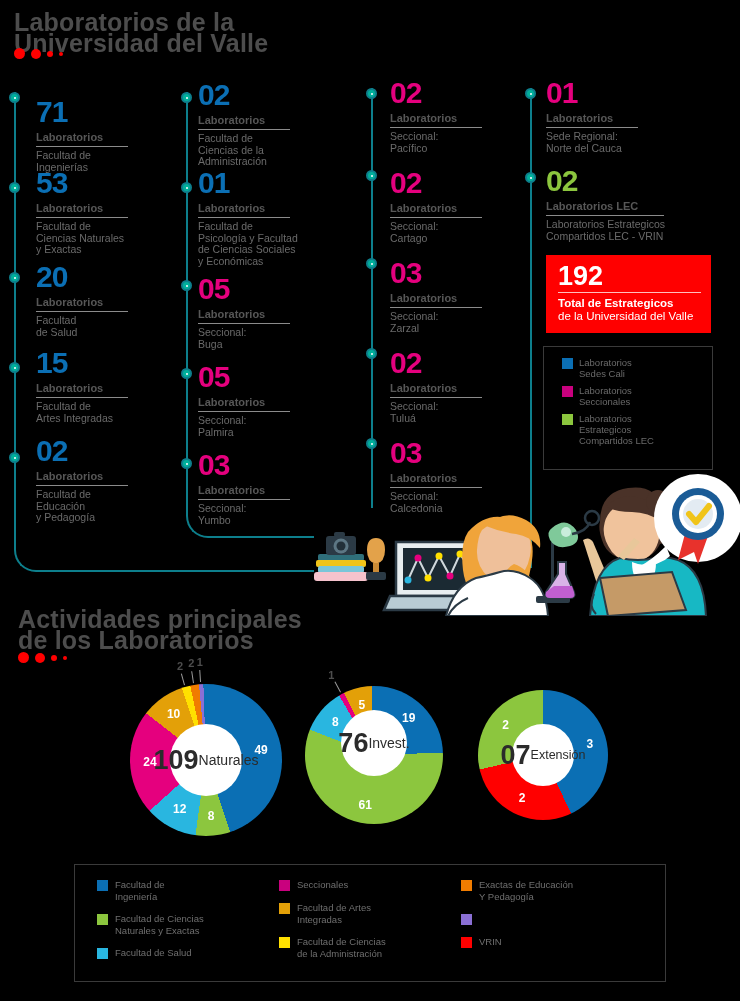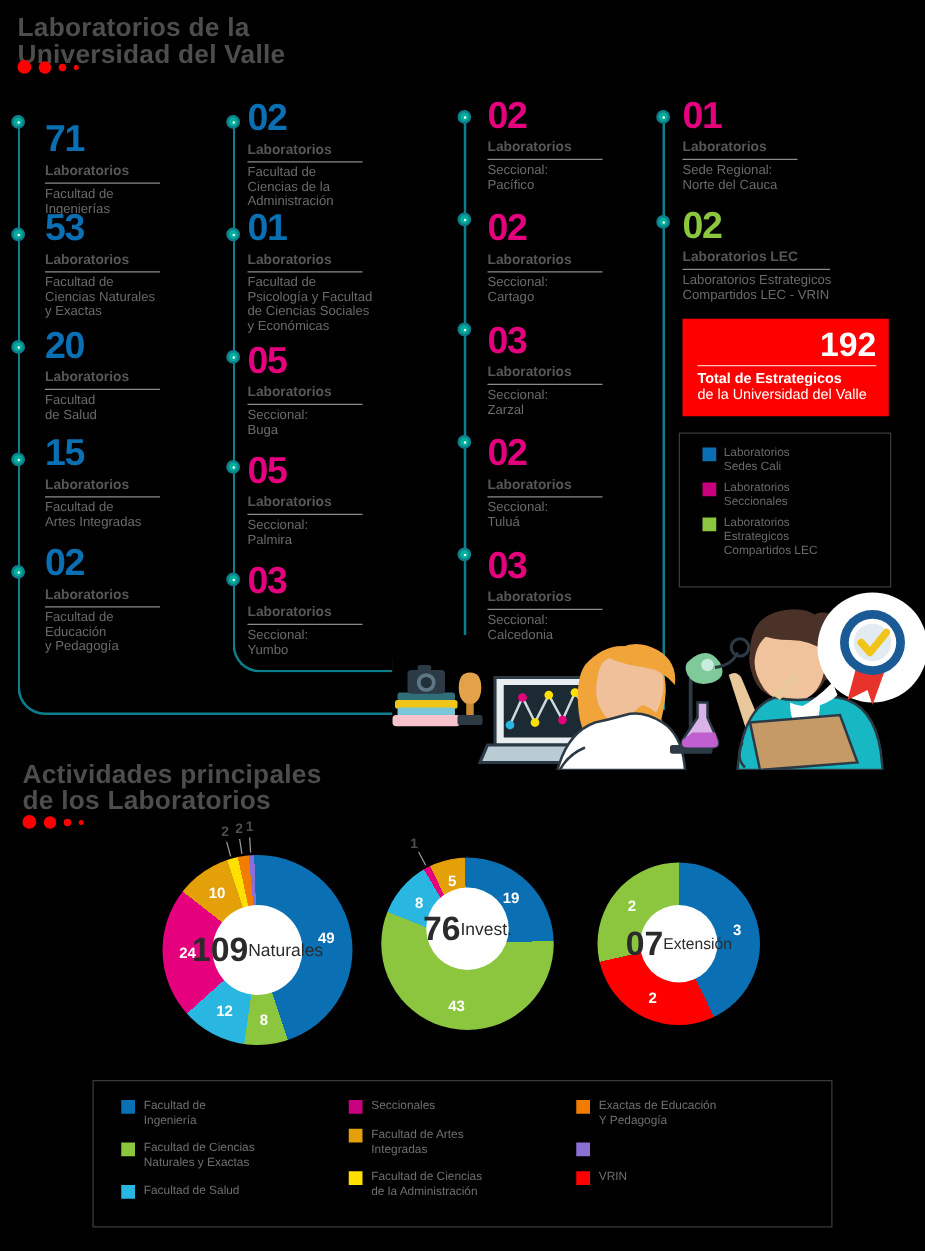--- a/index.html
+++ b/index.html
@@ -2,21 +2,21 @@
 <html><head>
 <meta charset="utf-8">
 <style>
   html,body{margin:0;padding:0;background:#000;}
   body{width:740px;height:1001px;position:relative;overflow:hidden;
        font-family:"Liberation Sans","DejaVu Sans",sans-serif;
        -webkit-font-smoothing:antialiased;}
 
   
   .section-title{position:absolute;color:#4d4d4d;font-weight:bold;
-       font-size:21px;line-height:21px;letter-spacing:.2px;white-space:pre-line;}
+       font-size:25px;line-height:21px;letter-spacing:.2px;white-space:pre-line;}
   #title-main{left:14px;top:12px;}
   #title-act{left:18px;top:609px;}
 
   .dot-row{position:absolute;display:flex;align-items:center;gap:6px;}
   .dot-row i{display:block;background:#ff0000;border-radius:50%;}
   .dot-row i:nth-child(1){width:11px;height:11px;}
   .dot-row i:nth-child(2){width:10px;height:10px;}
   .dot-row i:nth-child(3){width:6px;height:6px;}
   .dot-row i:nth-child(4){width:4px;height:4px;}
   #dots-main{left:14px;top:48px;}
@@ -42,21 +42,21 @@
         min-width:92px;margin-top:1px;}
   .stat .desc{font-size:10.5px;color:#6a6a6a;line-height:11.5px;margin-top:3px;
         white-space:pre-line;}
   .c-blue{color:#0b6fb4;}
   .c-mag{color:#e5007e;}
   .c-green{color:#8cc63e;}
 
   
   #total-box{position:absolute;left:546px;top:255px;width:165px;height:78px;
         background:#ff0000;box-sizing:border-box;padding:7px 10px 0 12px;}
-  #total-box .tnum{color:#fff;font-size:27px;font-weight:bold;line-height:28px;text-align:right;}
+  #total-box .tnum{color:#fff;font-size:27px;font-weight:bold;line-height:28px;}
   #total-box .trule{height:1px;background:rgba(255,255,255,.75);margin:2px 0 4px;}
   #total-box .tl1{color:#fff;font-size:11.5px;font-weight:bold;line-height:13px;}
   #total-box .tl2{color:#fff;font-size:11.5px;line-height:13px;}
 
   
   #legend-top{position:absolute;left:543px;top:346px;width:170px;height:124px;
         border:1px solid #3a3a3a;box-sizing:border-box;padding:10px 0 0 18px;}
   .lg-item{display:flex;gap:6px;margin-bottom:6px;}
   .lg-sw{width:11px;height:11px;flex:0 0 11px;margin-top:1px;}
   .lg-tx{font-size:9.5px;color:#6a6a6a;line-height:11px;white-space:pre-line;}
@@ -375,21 +375,21 @@
     <div class="dlabel out" style="left: 69.7327px; top: -21.7994px; font-size: 11px;">1</div>
     <div class="lead" style="height: 12px; left: 71.0118px; top: -1.84033px; transform-origin: 0px 0px; transform: rotate(-183.667deg);"></div>
   </div>
 <div class="donut" id="donut-1" style="left: 305px; top: 686px; width: 138px; height: 138px;">
     <div class="ring" style="width: 138px; height: 138px; background: conic-gradient(from -2deg, rgb(11, 111, 180) 0deg, rgb(11, 111, 180) 90deg, rgb(140, 198, 62) 90deg, rgb(140, 198, 62) 293.684deg, rgb(41, 182, 224) 293.684deg, rgb(41, 182, 224) 331.579deg, rgb(229, 0, 126) 331.579deg, rgb(229, 0, 126) 336.316deg, rgb(227, 160, 8) 336.316deg, rgb(227, 160, 8) 360deg);"></div>
     <div class="hole" style="width: 66px; height: 66px; left: 36px; top: 24px;">
       <div class="big">76</div>
       <div class="sub">Invest.</div>
     </div>
     <div class="dlabel" style="left: 103.782px; top: 31.701px;">19</div>
-    <div class="dlabel" style="left: 60.2824px; top: 119.249px;">43</div>
+    <div class="dlabel" style="left: 60.2824px; top: 119.249px;">61</div>
     <div class="dlabel" style="left: 30.2955px; top: 35.7892px;">8</div>
     <div class="dlabel out" style="left: 26.2043px; top: -11.309px; font-size: 11px;">1</div>
     <div class="lead" style="height: 12px; left: 35.6099px; top: 6.34137px; transform-origin: 0px 0px; transform: rotate(-208.053deg);"></div>
     <div class="dlabel" style="left: 56.7984px; top: 19.4811px;">5</div>
   </div>
 <div class="donut" id="donut-2" style="left: 478px; top: 690px; width: 130px; height: 130px;">
     <div class="ring" style="width: 130px; height: 130px; background: conic-gradient(rgb(11, 111, 180) 0deg, rgb(11, 111, 180) 154.286deg, rgb(255, 0, 0) 154.286deg, rgb(255, 0, 0) 257.143deg, rgb(140, 198, 62) 257.143deg, rgb(140, 198, 62) 360deg);"></div>
     <div class="hole" style="width: 62px; height: 62px; left: 34px; top: 34px;">
       <div class="big">07</div>
       <div class="sub" style="font-size: 12.5px;">Extensión</div>

